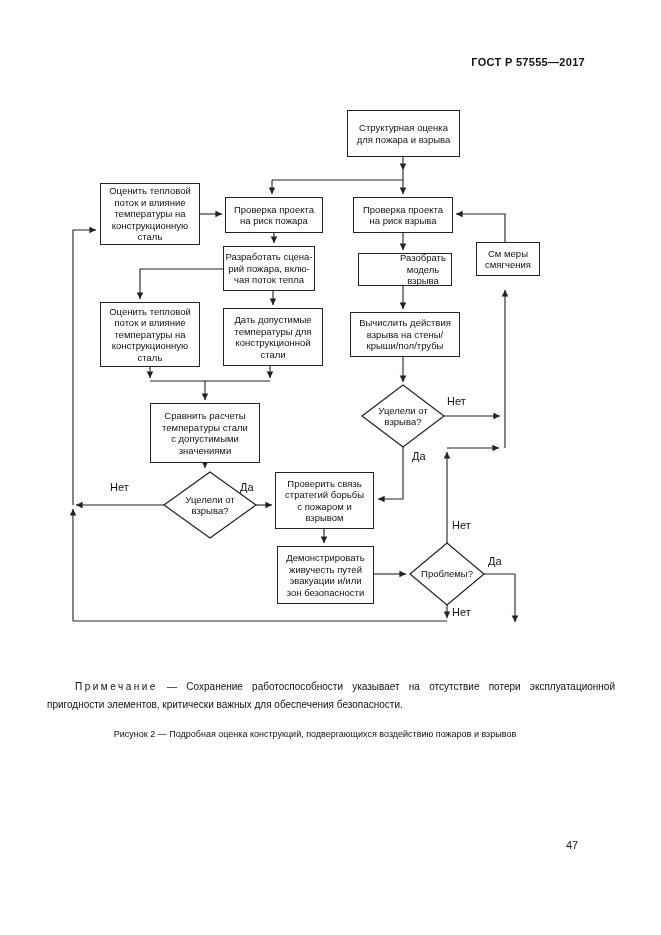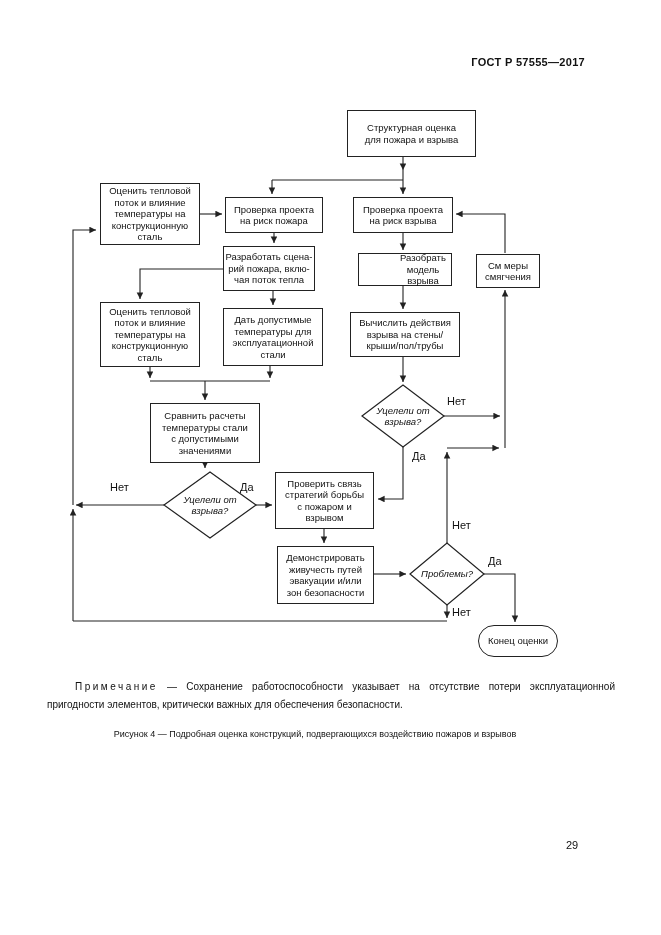--- a/index.html
+++ b/index.html
@@ -7,21 +7,21 @@
         font-family:"Liberation Sans",sans-serif;color:#111;overflow:hidden;}
   #hdr{position:absolute;top:56px;left:347px;width:238px;text-align:right;
        font-weight:bold;font-size:11px;letter-spacing:.3px;}
   svg.wires{position:absolute;top:0;left:0;}
   .node{position:absolute;display:flex;align-items:center;justify-content:center;
         text-align:center;font-size:9.5px;line-height:11.5px;white-space:pre-line;
         background:#fff;border:1.2px solid #222;box-sizing:border-box;padding:1px;}
   .thick{border-width:1.7px;}
   .stadium{border-radius:16px;}
   .dtext{position:absolute;display:flex;align-items:center;justify-content:center;
-         text-align:center;font-size:9.5px;line-height:11.5px;white-space:pre-line;font-style:italic;}
+         text-align:center;font-size:9.5px;line-height:11.5px;white-space:pre-line;}
   .elabel{position:absolute;font-size:11px;}
   #note{position:absolute;left:47px;top:678px;width:568px;font-size:10px;
         line-height:18px;text-align:justify;text-indent:28px;margin:0;}
   .spaced{letter-spacing:2.5px;}
   #caption{position:absolute;left:0;top:729px;width:630px;text-align:center;
            font-size:9px;margin:0;}
   #pageno{position:absolute;left:566px;top:839px;font-size:11px;}
 </style>
 </head>
 <body>
@@ -78,77 +78,76 @@
       <path d="M505 448 V290" marker-end="url(#ah)"></path>
       <path d="M505 253 V214 H456" marker-end="url(#ah)"></path>
     </g>
     <g fill="#fff" stroke="#222" stroke-width="1.2">
       <polygon points="164,505 210,472 256,505 210,538"></polygon>
       <polygon points="362,416 403,385 444,416 403,447"></polygon>
       <polygon points="410,574 447,543 484,574 447,605"></polygon>
     </g>
   </svg>
 
-  <div class="node thick" style="left:347px;top:110px;width:129px;height:47px;">Структурная оценка
+  <div class="node thick" style="left:347px;top:110px;width:113px;height:47px;">Структурная оценка
 для пожара и взрыва</div>
   <div class="node" style="left:100px;top:183px;width:100px;height:62px;">Оценить тепловой
 поток и влияние
 температуры на
 конструкционную
 сталь</div>
   <div class="node" style="left:225px;top:197px;width:98px;height:36px;">Проверка проекта
 на риск пожара</div>
   <div class="node" style="left:353px;top:197px;width:100px;height:36px;">Проверка проекта
 на риск взрыва</div>
   <div class="node" style="left:223px;top:246px;width:92px;height:45px;">Разработать сцена-
 рий пожара, вклю-
 чая поток тепла</div>
   <div class="node" style="left:100px;top:302px;width:100px;height:65px;">Оценить тепловой
 поток и влияние
 температуры на
 конструкционную
 сталь</div>
   <div class="node" style="left:223px;top:308px;width:100px;height:58px;">Дать допустимые
 температуры для
-эксплуатационной
+конструкционной
 стали</div>
   <div class="node" style="left:358px;top:253px;width:94px;height:33px;padding-left:37px;">Разобрать
 модель взрыва</div>
-  <div class="node" style="left:476px;top:254px;width:64px;height:34px;">См меры
+  <div class="node" style="left:476px;top:242px;width:64px;height:34px;">См меры
 смягчения</div>
   <div class="node" style="left:350px;top:312px;width:110px;height:45px;text-align:center;">Вычислить действия
 взрыва на стены/
 крыши/пол/трубы</div>
   <div class="node" style="left:150px;top:403px;width:110px;height:60px;">Сравнить расчеты
 температуры стали
 с допустимыми
 значениями</div>
   <div class="node" style="left:275px;top:472px;width:99px;height:57px;">Проверить связь
 стратегий борьбы
 с пожаром и
 взрывом</div>
   <div class="node thick" style="left:277px;top:546px;width:97px;height:58px;">Демонстрировать
 живучесть путей
 эвакуации и/или
 зон безопасности</div>
-  <div class="node stadium" style="left:478px;top:625px;width:80px;height:32px;">Конец оценки</div>
 
   <div class="dtext" style="left:164px;top:487px;width:92px;height:36px;">Уцелели от
 взрыва?</div>
   <div class="dtext" style="left:357px;top:398px;width:92px;height:36px;">Уцелели от
 взрыва?</div>
   <div class="dtext" style="left:401px;top:566px;width:92px;height:16px;">Проблемы?</div>
 
   <span class="elabel" style="left:110px;top:481px;">Нет</span>
   <span class="elabel" style="left:240px;top:481px;">Да</span>
   <span class="elabel" style="left:447px;top:395px;">Нет</span>
   <span class="elabel" style="left:412px;top:450px;">Да</span>
   <span class="elabel" style="left:452px;top:519px;">Нет</span>
   <span class="elabel" style="left:488px;top:555px;">Да</span>
   <span class="elabel" style="left:452px;top:606px;">Нет</span>
 
   <p id="note"><span class="spaced">Примечание</span><span> — Сохранение работоспособности указывает на отсутствие потери эксплуатационной пригодности элементов, критически важных для обеспечения безопасности.</span></p>
 
-  <p id="caption">Рисунок 4 — Подробная оценка конструкций, подвергающихся воздействию пожаров и взрывов</p>
+  <p id="caption">Рисунок 2 — Подробная оценка конструкций, подвергающихся воздействию пожаров и взрывов</p>
 
-  <div id="pageno">29</div>
+  <div id="pageno">47</div>
 
 </div>
 
 </body></html>

